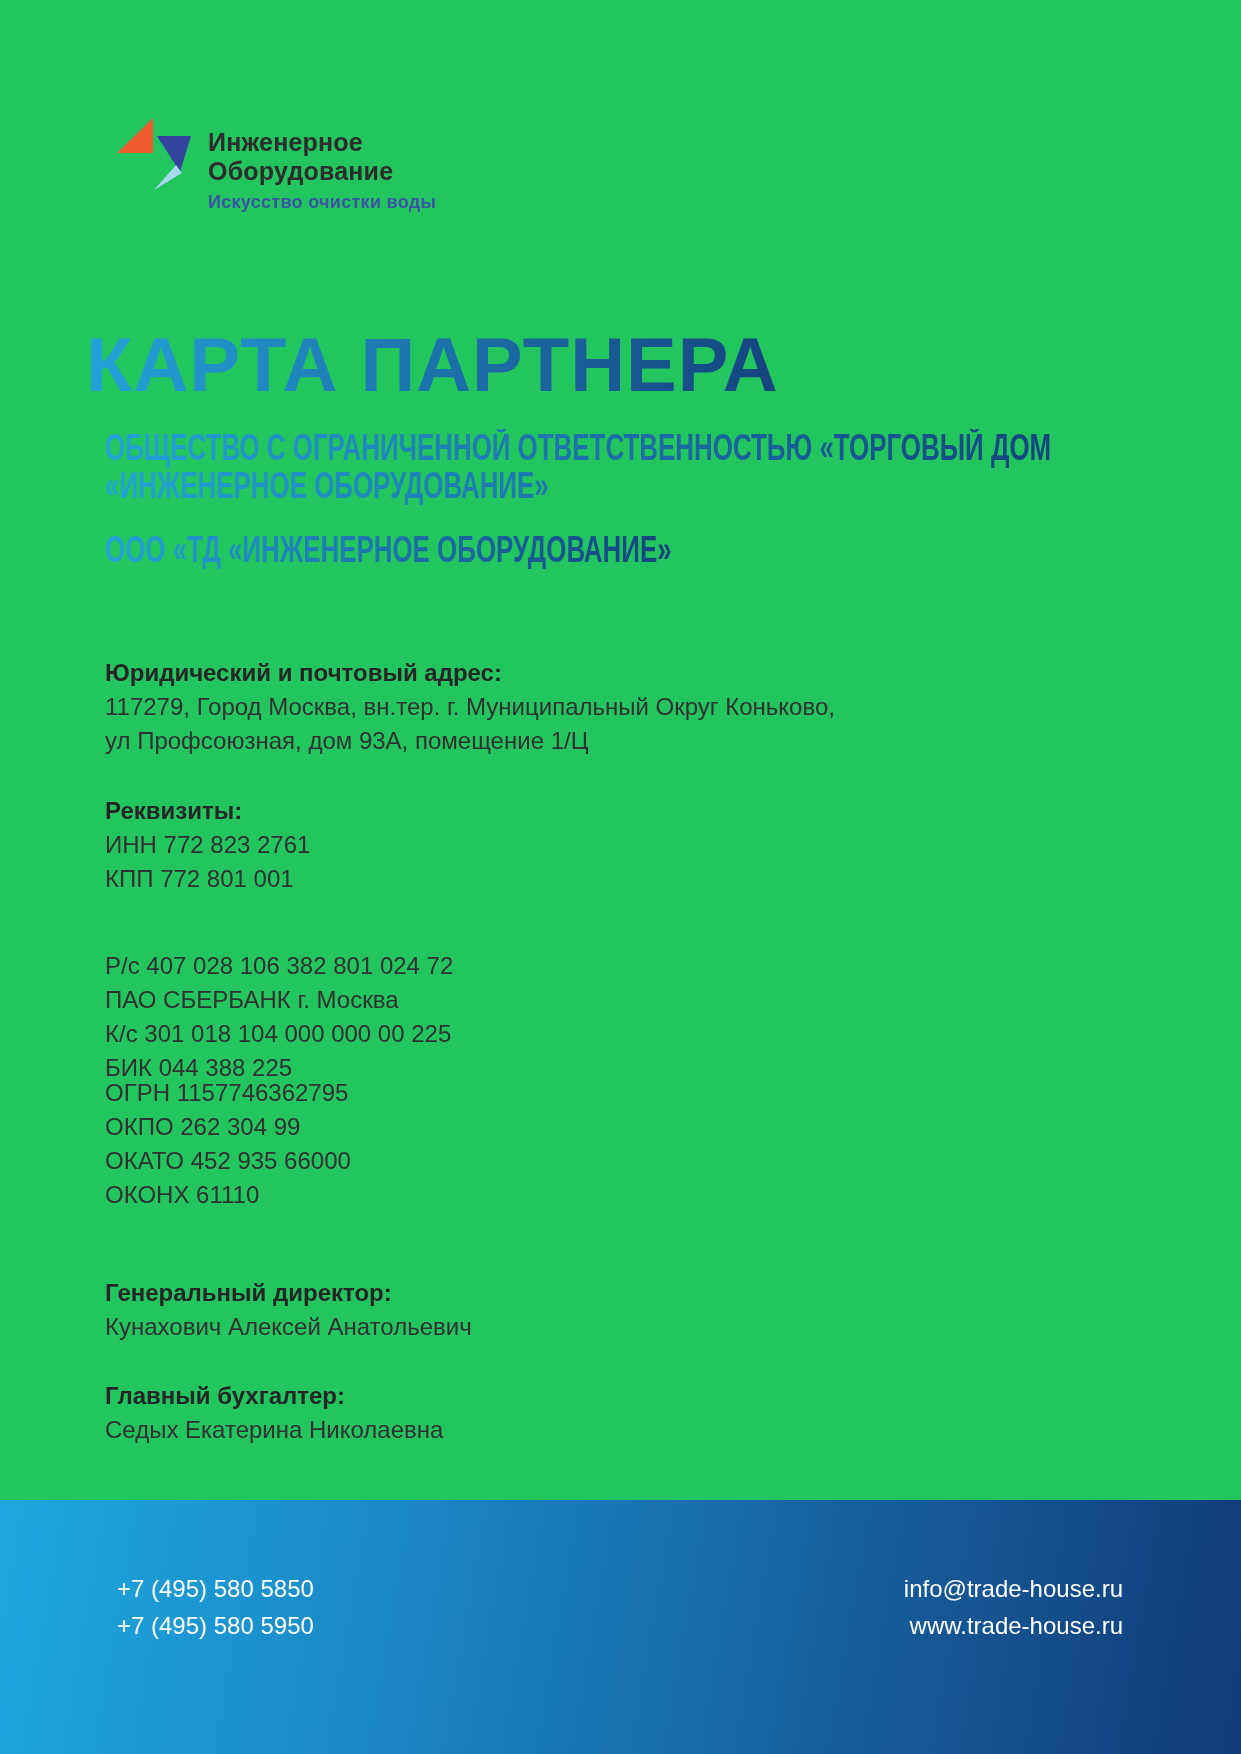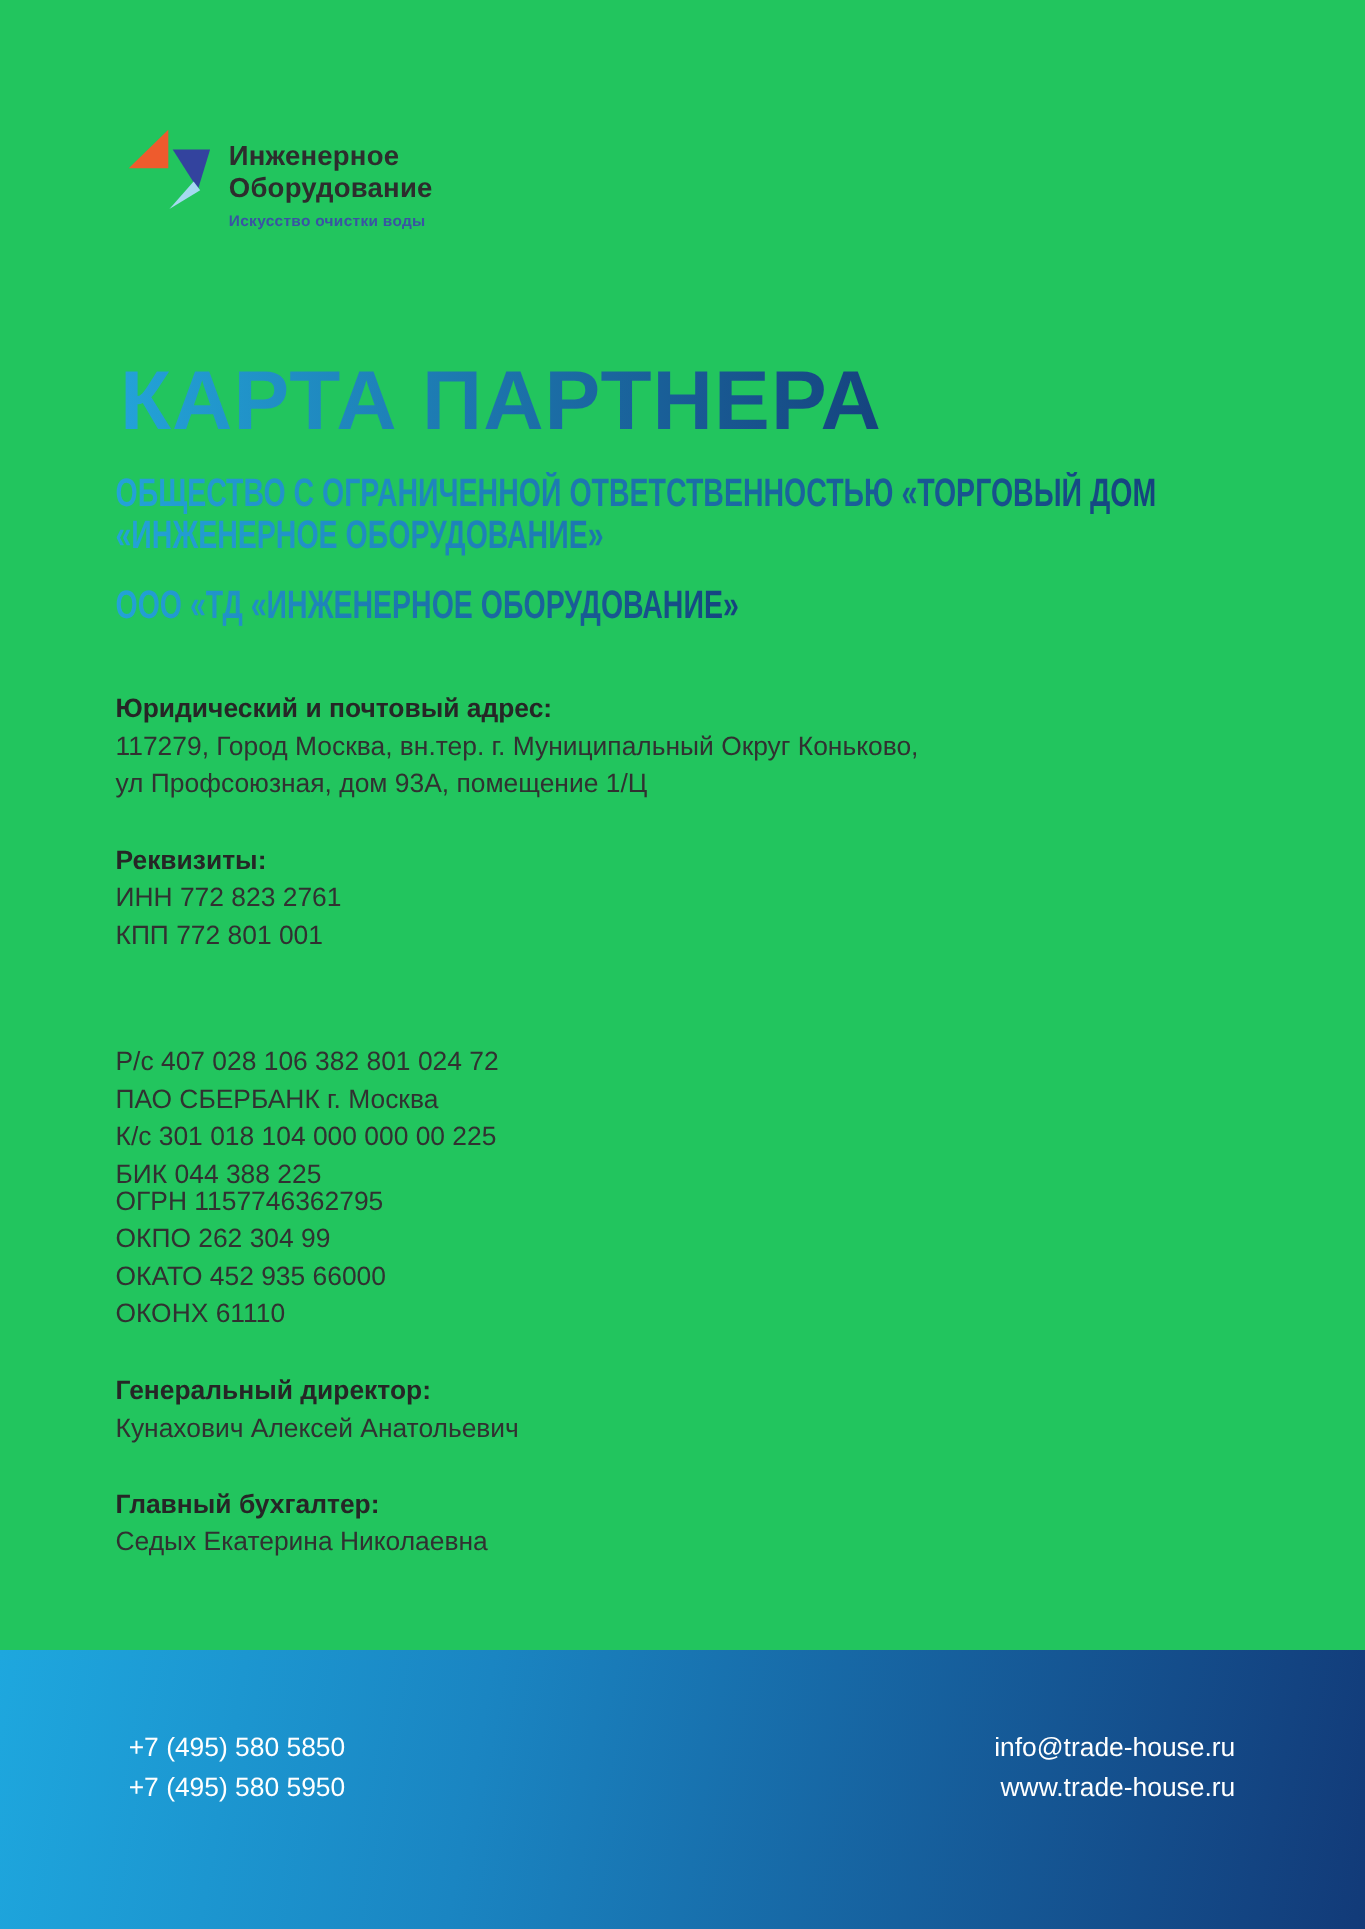--- a/index.html
+++ b/index.html
@@ -9,57 +9,57 @@
     font-family:"Liberation Sans","DejaVu Sans",sans-serif;
     color:#313131;
   }
   .page { position:relative; width:1241px; height:1754px; background:#22c55e; overflow:hidden; }
 
   
   .logo { position:absolute; left:117px; top:116px; width:420px; height:90px; }
   .logo-mark { position:absolute; left:0; top:2px; width:76px; height:73px; }
   .logo-text { position:absolute; left:91px; top:12px; }
   .brand-line { font-size:25px; font-weight:600; line-height:29px; color:#2d2d2d; letter-spacing:0.2px; }
-  .brand-tagline { margin-top:6px; font-size:14px; font-weight:700; color:#3a53a4; letter-spacing:0.3px; }
+  .brand-tagline { margin-top:6px; font-size:18px; font-weight:700; color:#3a53a4; letter-spacing:0.3px; }
 
   
   .grad {
     display:inline-block;
     color:#1b6cab;
     background-image:linear-gradient(90deg,#23a3d8 0%,#15437e 100%);
     -webkit-background-clip:text;
     background-clip:text;
   }
   @supports ((-webkit-background-clip:text) or (background-clip:text)) {
     .grad { color:transparent; -webkit-text-fill-color:transparent; }
   }
 
   
   .page-title {
-    position:absolute; left:109px; top:327px;
+    position:absolute; left:86px; top:327px;
     font-size:76px; font-weight:800; line-height:1;
     letter-spacing:1px; white-space:nowrap;
   }
   .company-full {
     position:absolute; left:105px; top:429px;
     font-size:36px; font-weight:800; line-height:38px;
     white-space:nowrap;
     transform:scaleX(0.72); transform-origin:0 0;
   }
   .company-full span { display:block; }
   .company-short {
     position:absolute; left:105px; top:531px;
     font-size:36px; font-weight:800; line-height:38px;
     white-space:nowrap;
     transform:scaleX(0.72); transform-origin:0 0;
   }
 
   
   .sec { position:absolute; left:105px; font-size:24px; line-height:34px; color:#313131; }
-  .sec .lbl { font-weight:700; color:#262626; }
+  .sec .lbl { font-weight:700; color:#262626;margin-top:28px; }
   .sec div { white-space:nowrap; }
   .sec-address    { top:628px; }
   .sec-requisites { top:766px; }
   .sec-bank       { top:949px; }
   .sec-codes      { top:1076px; }
   .sec-director   { top:1248px; }
   .sec-accountant { top:1351px; }
 
   
   .footer {

